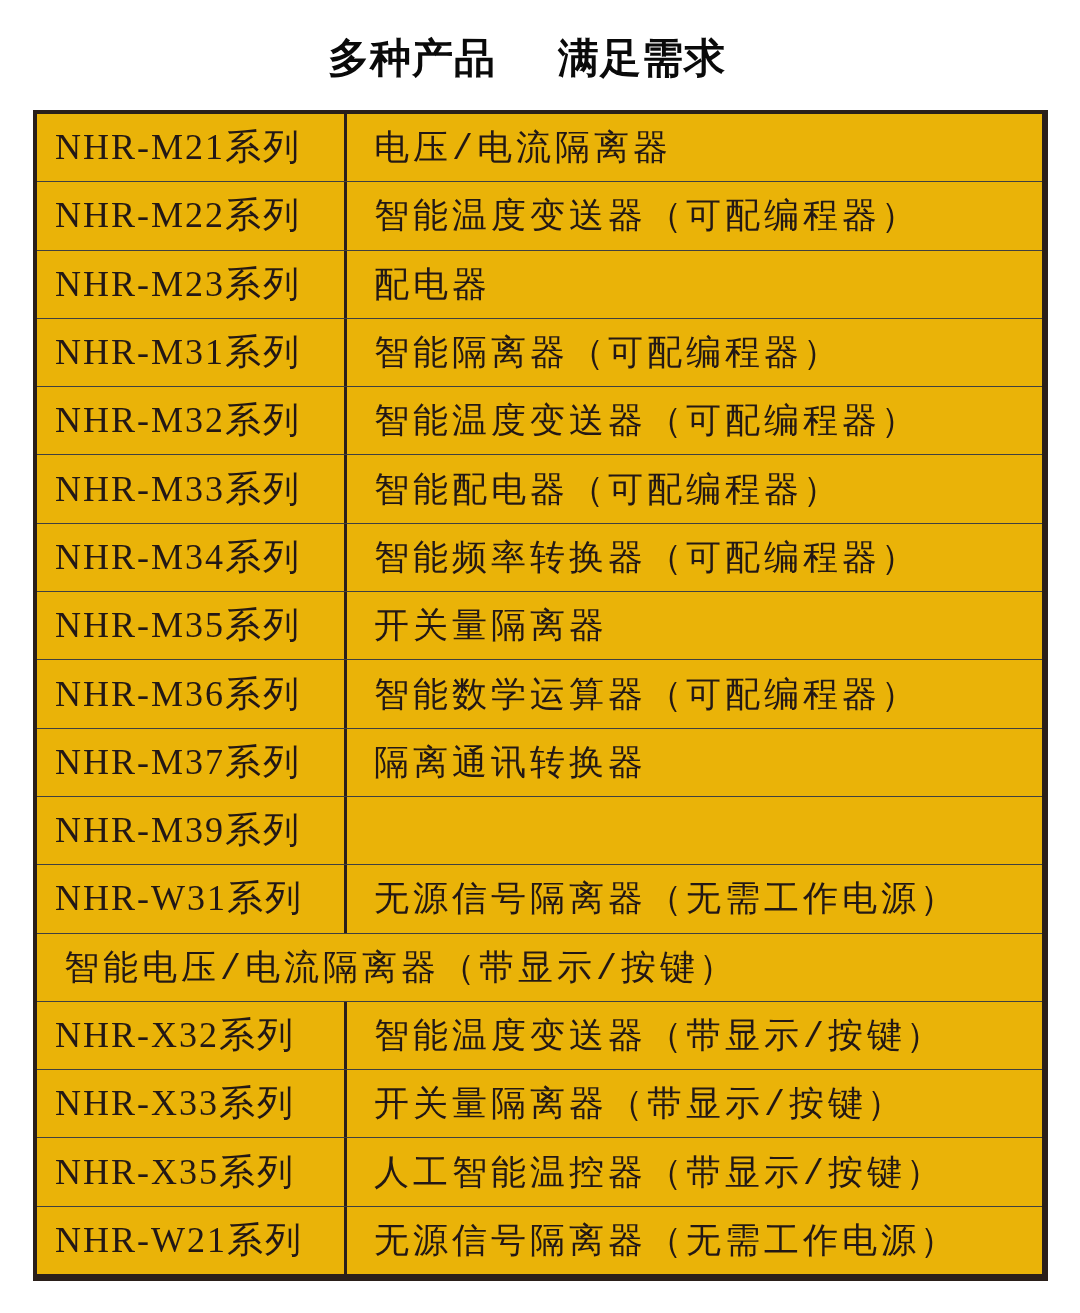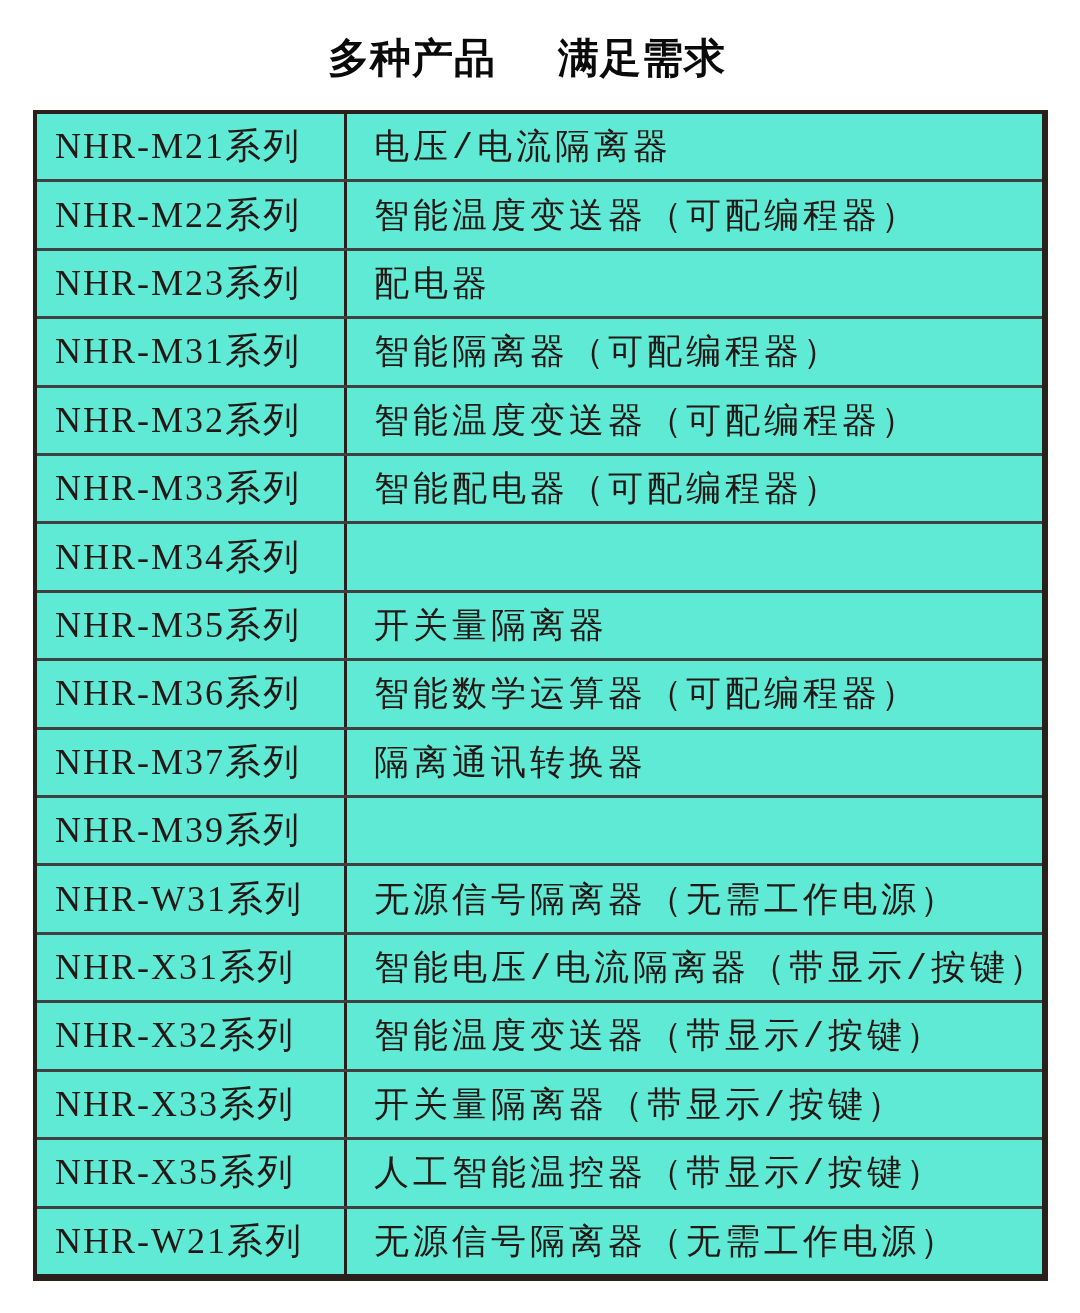--- a/index.html
+++ b/index.html
@@ -39,31 +39,31 @@
     height: 1171px;
     box-sizing: border-box;
     border-style: solid;
     border-color: #2a1f1a;
     border-top-width: 4px;
     border-left-width: 4px;
     border-right-width: 6px;
     border-bottom-width: 7px;
     display: flex;
     flex-direction: column;
-    background: #5eead4;
+    background: #eab308;
     color: #231815;
   }
   .table-row {
     flex: 1 1 0;
     display: flex;
     align-items: stretch;
     min-height: 0;
   }
   .table-row + .table-row {
-    border-top: 3px solid #404040;
+    border-top: 1px solid #404040;
   }
   .cell {
     display: flex;
     align-items: center;
     box-sizing: border-box;
     overflow: hidden;
   }
   .series-cell {
     flex: 0 0 310px;
     width: 310px;
@@ -116,20 +116,21 @@
     <div class="cell product-cell">智能温度变送器（可配编程器）</div>
   </div>
 
   <div class="table-row">
     <div class="cell series-cell">NHR-M33系列</div>
     <div class="cell product-cell">智能配电器（可配编程器）</div>
   </div>
 
   <div class="table-row">
     <div class="cell series-cell">NHR-M34系列</div>
+    <div class="cell product-cell">智能频率转换器（可配编程器）</div>
   </div>
 
   <div class="table-row">
     <div class="cell series-cell">NHR-M35系列</div>
     <div class="cell product-cell">开关量隔离器</div>
   </div>
 
   <div class="table-row">
     <div class="cell series-cell">NHR-M36系列</div>
     <div class="cell product-cell">智能数学运算器（可配编程器）</div>
@@ -144,21 +145,20 @@
   <div class="table-row">
     <div class="cell series-cell">NHR-M39系列</div>
   </div>
 
   <div class="table-row">
     <div class="cell series-cell">NHR-W31系列</div>
     <div class="cell product-cell">无源信号隔离器（无需工作电源）</div>
   </div>
 
   <div class="table-row">
-    <div class="cell series-cell">NHR-X31系列</div>
     <div class="cell product-cell">智能电压/电流隔离器（带显示/按键）</div>
   </div>
 
   <div class="table-row">
     <div class="cell series-cell">NHR-X32系列</div>
     <div class="cell product-cell">智能温度变送器（带显示/按键）</div>
   </div>
 
   <div class="table-row">
     <div class="cell series-cell">NHR-X33系列</div>

